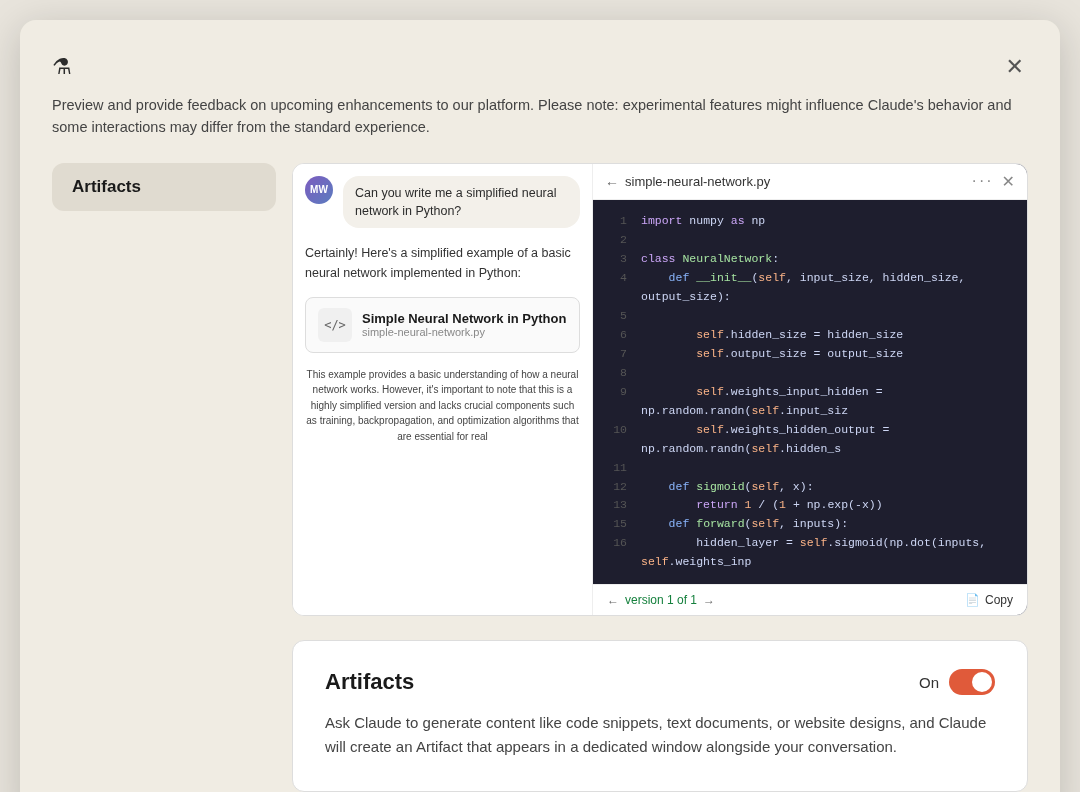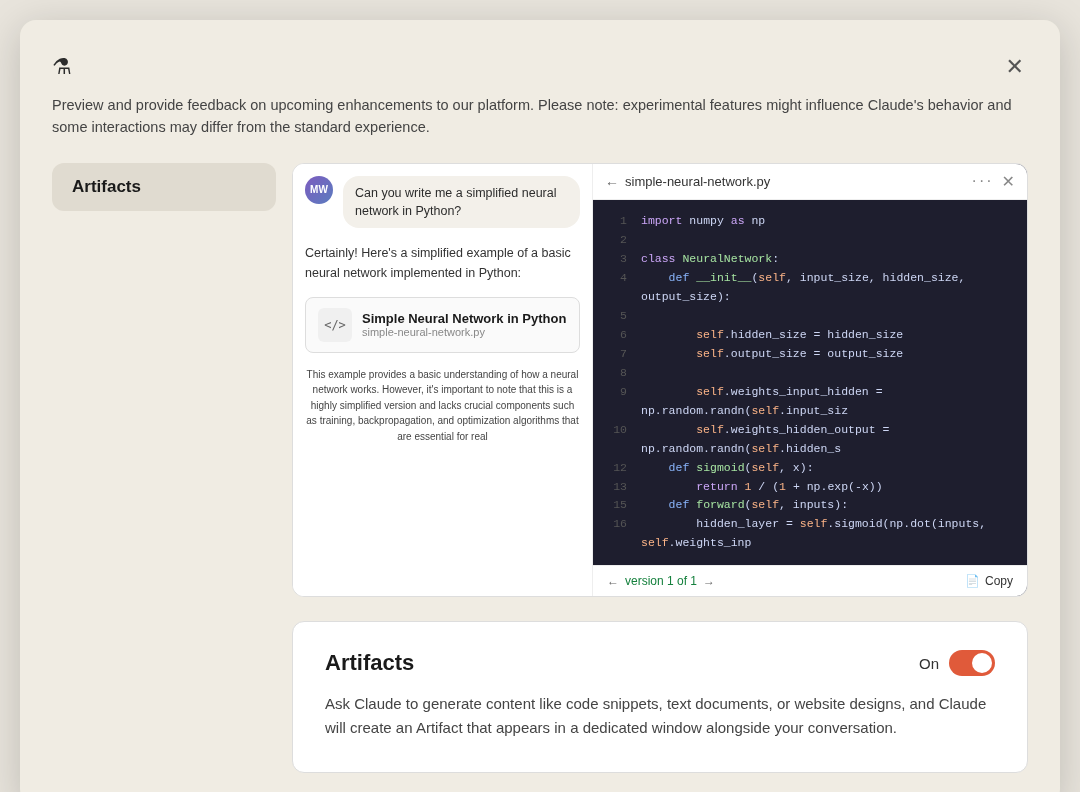--- a/index.html
+++ b/index.html
@@ -395,20 +395,24 @@
                   <span class="line-num">8</span>
                   <span class="line-code"></span>
                 </div>
                 <div class="code-line">
                   <span class="line-num">9</span>
                   <span class="line-code">&nbsp;&nbsp;&nbsp;&nbsp;&nbsp;&nbsp;&nbsp;&nbsp;<span class="kw-self">self</span><span style="color:#cdd6f4">.weights_input_hidden = np.random.randn(</span><span class="kw-self">self</span><span style="color:#cdd6f4">.input_siz</span></span>
                 </div>
                 <div class="code-line">
                   <span class="line-num">10</span>
                   <span class="line-code">&nbsp;&nbsp;&nbsp;&nbsp;&nbsp;&nbsp;&nbsp;&nbsp;<span class="kw-self">self</span><span style="color:#cdd6f4">.weights_hidden_output = np.random.randn(</span><span class="kw-self">self</span><span style="color:#cdd6f4">.hidden_s</span></span>
+                </div>
+                <div class="code-line">
+                  <span class="line-num">11</span>
+                  <span class="line-code"></span>
                 </div>
                 <div class="code-line">
                   <span class="line-num">12</span>
                   <span class="line-code">&nbsp;&nbsp;&nbsp;&nbsp;<span class="kw-def">def</span> <span class="fn-name">sigmoid</span><span style="color:#cdd6f4">(</span><span class="kw-self">self</span><span style="color:#cdd6f4">, x):</span></span>
                 </div>
                 <div class="code-line">
                   <span class="line-num">13</span>
                   <span class="line-code">&nbsp;&nbsp;&nbsp;&nbsp;&nbsp;&nbsp;&nbsp;&nbsp;<span class="kw-return">return</span> <span class="number">1</span> <span style="color:#cdd6f4">/ (</span><span class="number">1</span> <span style="color:#cdd6f4">+ np.exp(-x))</span></span>
                 </div>
                 <div class="code-line">

